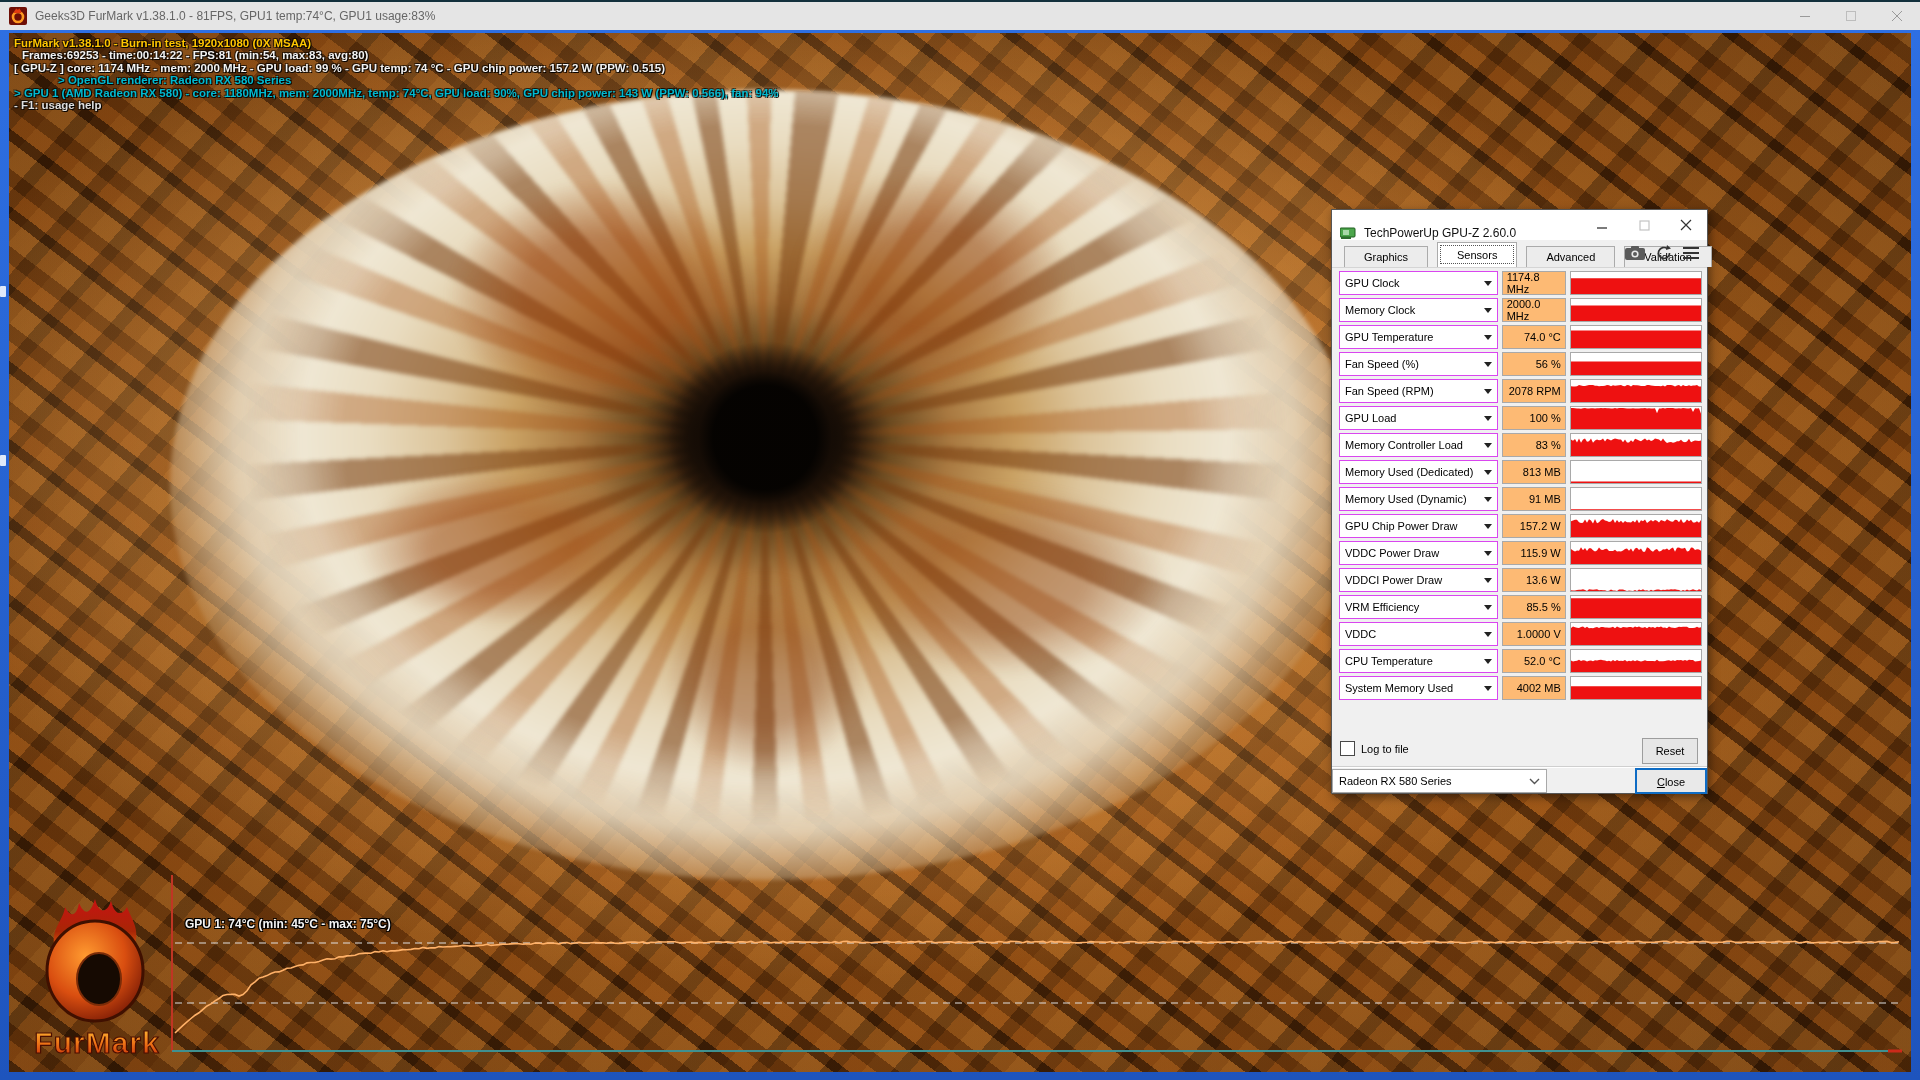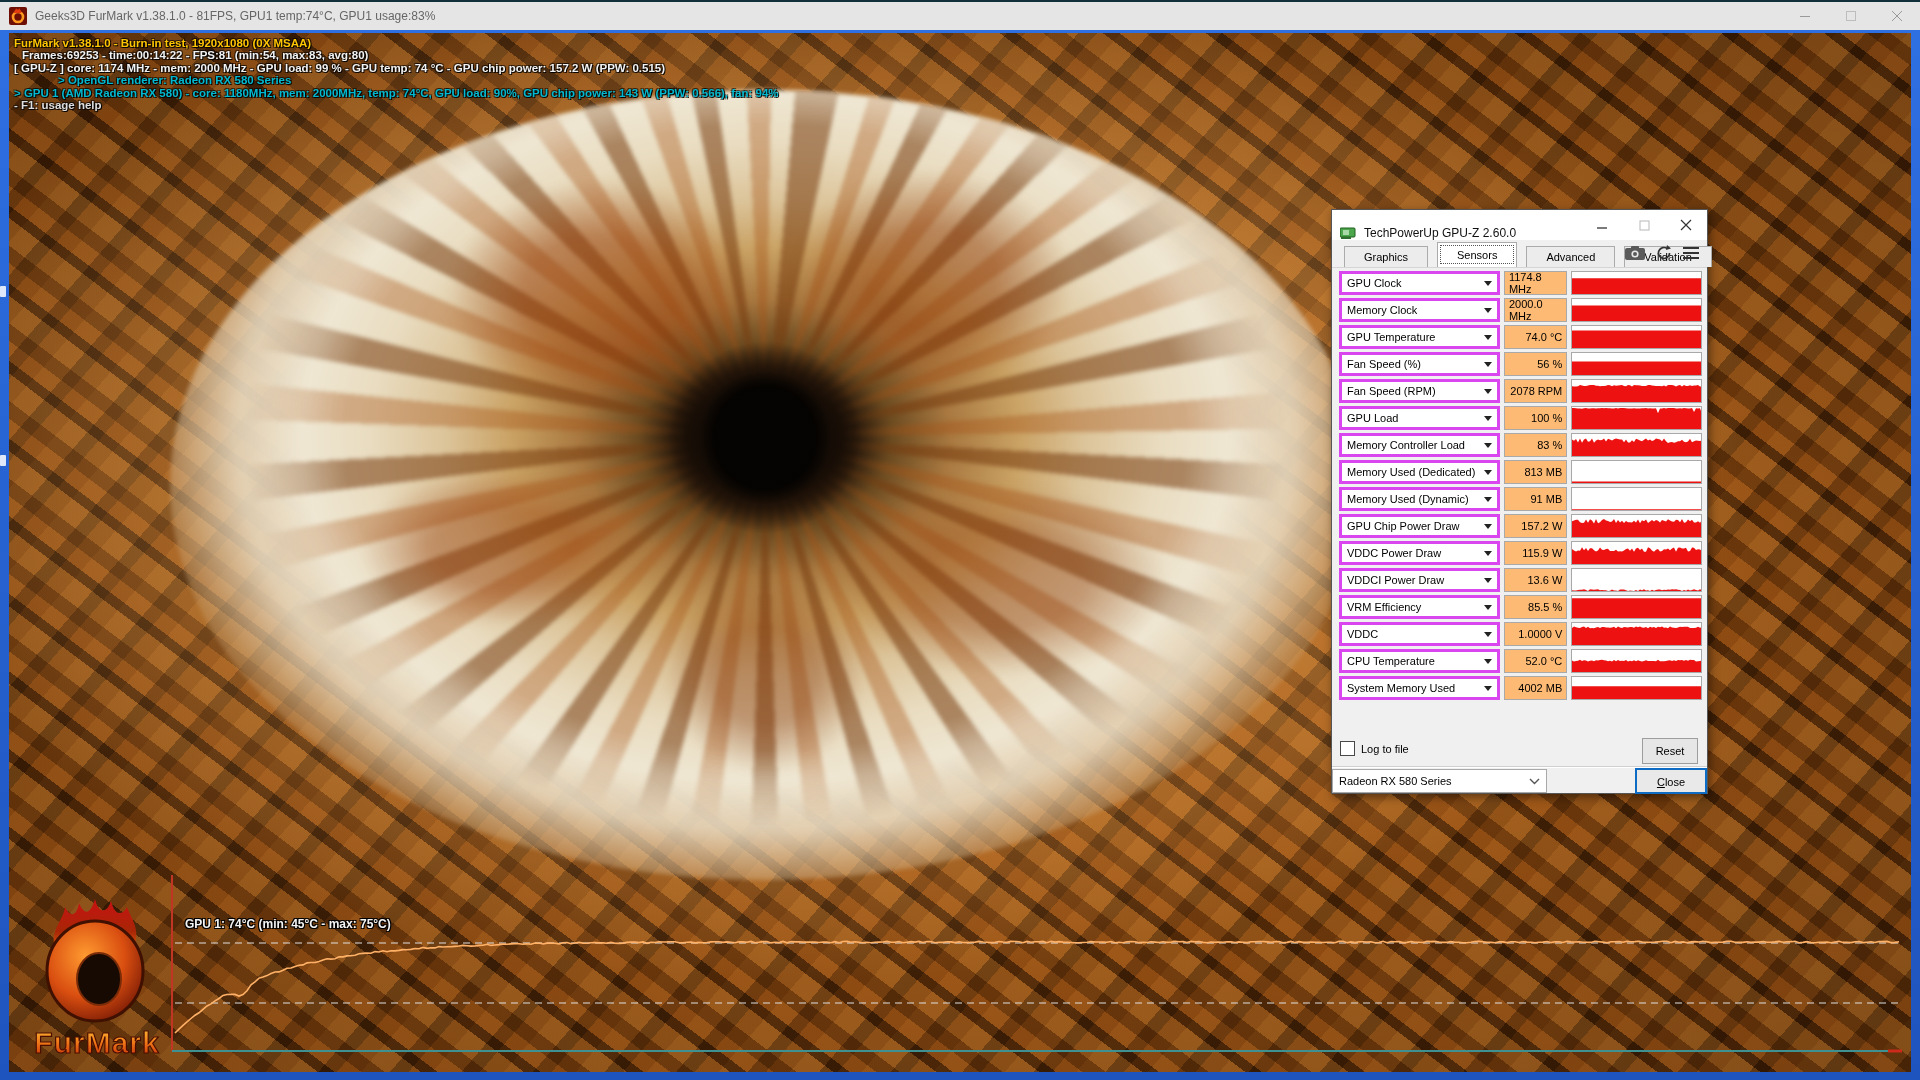--- a/index.html
+++ b/index.html
@@ -57,21 +57,21 @@
   .gz-wb{width:42px;height:100%;display:flex;align-items:center;justify-content:center;cursor:pointer;}
   .gz-tabs{position:relative;height:27px;display:flex;align-items:flex-end;padding-left:5px;border-bottom:1px solid #d5d5d5;}
   .tab{height:20px;line-height:20px;padding:0 19px;border:1px solid #ababab;border-bottom:none;background:#ececec;
        margin-right:2px;cursor:pointer;margin-left:7px;}
   .tab.active{background:#fff;height:24px;line-height:24px;position:relative;z-index:2;
        outline:1px dotted #555;outline-offset:-4px;}
   .gz-tools{position:absolute;right:8px;top:5px;display:flex;gap:11px;align-items:center;}
   .gz-tools .ticon{cursor:pointer;display:block;}
   .slist{position:absolute;left:7px;top:61px;width:363px;}
   .srow{display:flex;margin-bottom:3px;height:24px;}
-  .sl{width:152px;background:#fff;border:3px solid #d946ef;display:flex;align-items:center;padding:0 5px;cursor:pointer;}
+  .sl{width:152px;background:#fff;border:1px solid #d946ef;display:flex;align-items:center;padding:0 5px;cursor:pointer;}
   .sl-t{flex:1;white-space:nowrap;overflow:hidden;}
   .caret{width:0;height:0;border-left:4px solid transparent;border-right:4px solid transparent;border-top:5px solid #222;margin-left:2px;}
   .sv{width:56px;background:#fdba74;border:1px solid #a9a9a9;margin-left:4px;display:flex;align-items:center;
       justify-content:flex-end;padding:0 4px;}
   .sg{width:135px;background:#fff;border:1px solid #a9a9a9;margin-left:4px;overflow:hidden;}
   .sg svg{display:block;}
   .gz-logrow{position:absolute;left:8px;top:531px;display:flex;align-items:center;}
   .cbox{width:13px;height:13px;background:#fff;border:1px solid #494949;margin-right:6px;cursor:pointer;}
   .btn{background:#e6e6e6;border:1px solid #9d9d9d;text-align:center;cursor:pointer;}
   .reset-btn{position:absolute;right:9px;top:528px;width:54px;height:24px;line-height:24px;}

